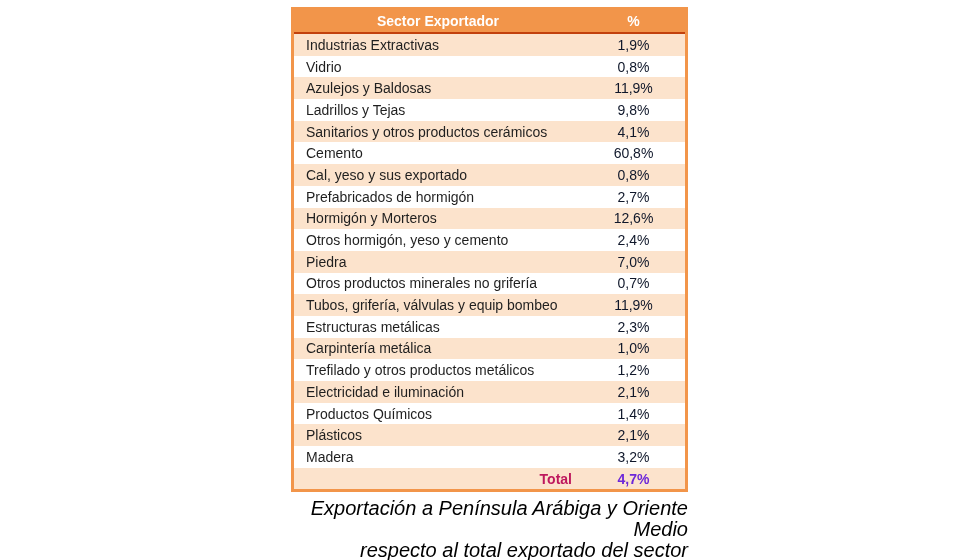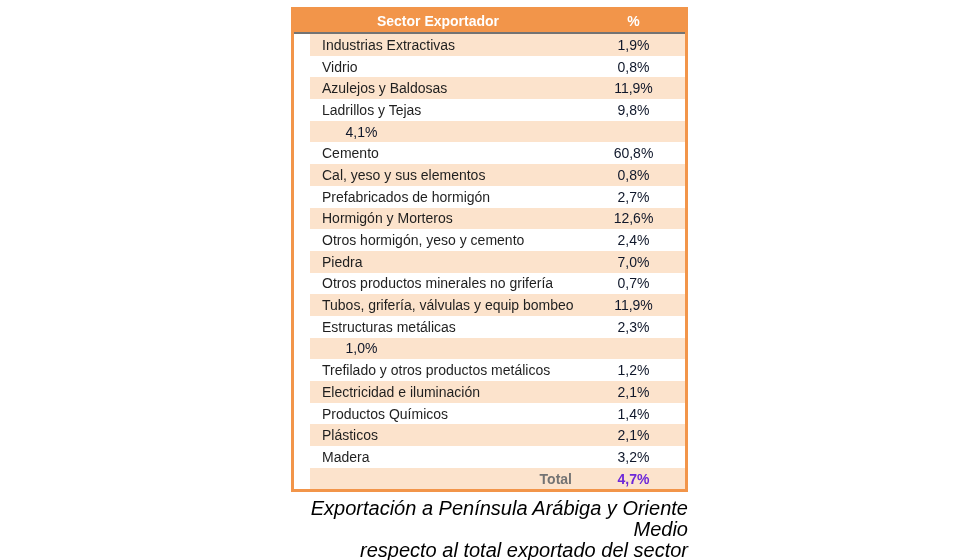--- a/index.html
+++ b/index.html
@@ -21,36 +21,35 @@
     width: 397px;
     box-sizing: border-box;
     border: 3px solid #F2954A;
     background: #ffffff;
   }
   .thead {
     display: flex;
     height: 22px;
     align-items: center;
     background: #F2954A;
-    border-bottom: 2px solid #737373;
+    border-bottom: 2px solid #c2410c;
   }
   .thead .cell {
     color: #ffffff;
     font-weight: bold;
     font-size: 14px;
   }
   .thead .sector {
     text-align: center;
     padding-left: 0;
   }
   .row {
     display: flex;
     height: 21.7px;
     align-items: center;
-    margin-left: 16px;
   }
   .row.alt {
     background: #FCE3CC;
   }
   .cell {
     box-sizing: border-box;
     white-space: nowrap;
     overflow: hidden;
   }
   .sector {
@@ -63,21 +62,21 @@
     width: 103px;
     text-align: center;
     font-size: 14px;
     color: #0f172a;
   }
   .total-row .sector {
     text-align: right;
     padding-left: 0;
     padding-right: 10px;
     font-weight: bold;
-    color: #737373;
+    color: #be185d;
   }
   .total-row .pct {
     font-weight: bold;
     color: #6d28d9;
   }
   .caption {
     position: absolute;
     left: 291px;
     top: 498px;
     width: 397px;
@@ -108,28 +107,29 @@
   </div>
   <div class="row alt">
     <div class="cell sector">Azulejos y Baldosas</div>
     <div class="cell pct">11,9%</div>
   </div>
   <div class="row">
     <div class="cell sector">Ladrillos y Tejas</div>
     <div class="cell pct">9,8%</div>
   </div>
   <div class="row alt">
+    <div class="cell sector">Sanitarios y otros productos cerámicos</div>
     <div class="cell pct">4,1%</div>
   </div>
   <div class="row">
     <div class="cell sector">Cemento</div>
     <div class="cell pct">60,8%</div>
   </div>
   <div class="row alt">
-    <div class="cell sector">Cal, yeso y sus elementos</div>
+    <div class="cell sector">Cal, yeso y sus exportado</div>
     <div class="cell pct">0,8%</div>
   </div>
   <div class="row">
     <div class="cell sector">Prefabricados de hormigón</div>
     <div class="cell pct">2,7%</div>
   </div>
   <div class="row alt">
     <div class="cell sector">Hormigón y Morteros</div>
     <div class="cell pct">12,6%</div>
   </div>
@@ -147,20 +147,21 @@
   </div>
   <div class="row alt">
     <div class="cell sector">Tubos, grifería, válvulas y equip bombeo</div>
     <div class="cell pct">11,9%</div>
   </div>
   <div class="row">
     <div class="cell sector">Estructuras metálicas</div>
     <div class="cell pct">2,3%</div>
   </div>
   <div class="row alt">
+    <div class="cell sector">Carpintería metálica</div>
     <div class="cell pct">1,0%</div>
   </div>
   <div class="row">
     <div class="cell sector">Trefilado y otros productos metálicos</div>
     <div class="cell pct">1,2%</div>
   </div>
   <div class="row alt">
     <div class="cell sector">Electricidad e iluminación</div>
     <div class="cell pct">2,1%</div>
   </div>

